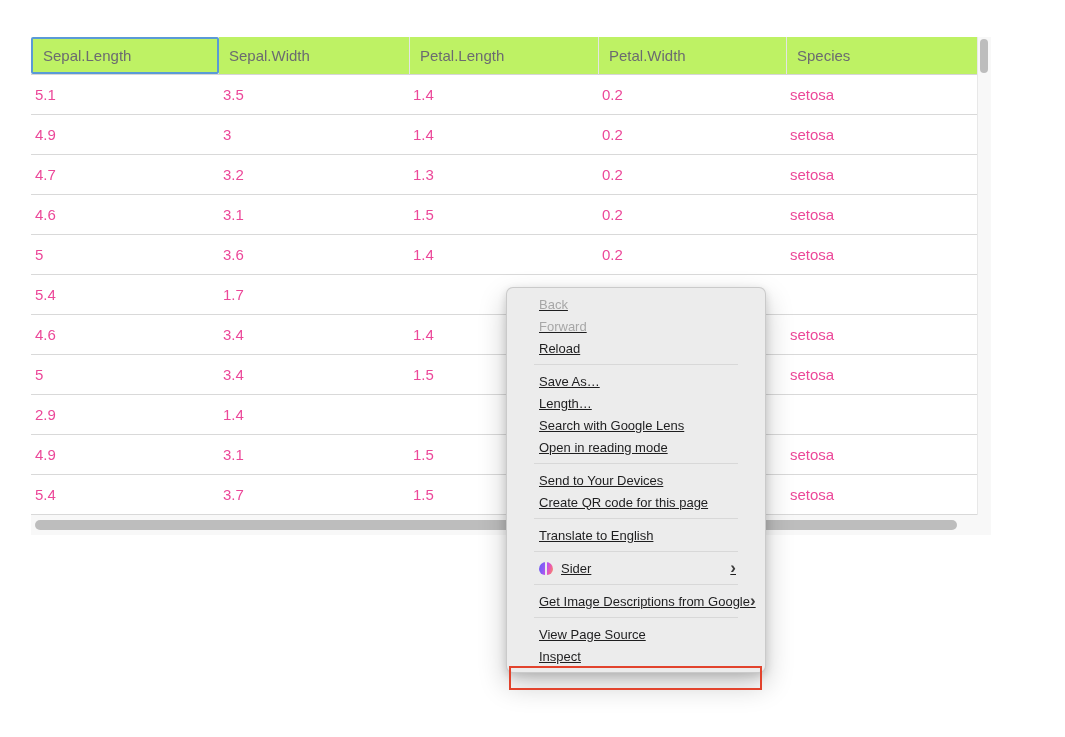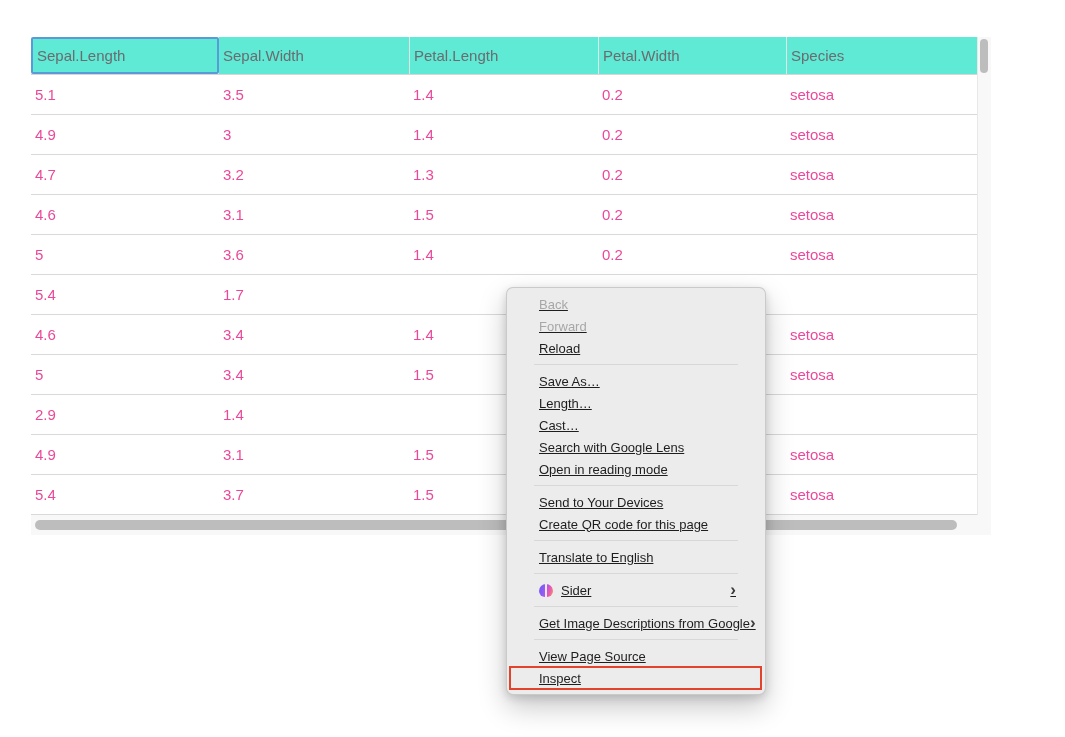--- a/index.html
+++ b/index.html
@@ -21,24 +21,24 @@
   }
   .thead {
     display: grid;
     grid-template-columns: 188px 190px 189px 188px 191px;
     height: 38px;
     width: 946px;
     border-bottom: 1px solid #d6d6d6;
   }
   .th {
     display: flex; align-items: center;
-    padding-left: 4px;
+    padding-left: 10px;
     font-size: 15px;
     color: #6b6b70;
-    background: #5eead4;
+    background: #bef264;
     cursor: pointer;
     overflow: hidden; white-space: nowrap;
   }
   .th + .th { border-left: 1px solid #e4e4e4; }
   .th.focused {
     border: 2px solid var(--focus-border, #5a9ad6);
     border-radius: 2px;
   }
   .th.focused + .th { border-left: none; }
   .tbody { width: 946px; }
@@ -253,23 +253,20 @@
         <span>Reload</span>
       </div>
       <div class="menu-sep"></div>
       <div class="menu-item">
         <span>Save As…</span>
       </div>
       <div class="menu-item">
         <span>Length…</span>
       </div>
       <div class="menu-item">
-        <span>Cast…</span>
-      </div>
-      <div class="menu-item">
         <span>Search with Google Lens</span>
       </div>
       <div class="menu-item">
         <span>Open in reading mode</span>
       </div>
       <div class="menu-sep"></div>
       <div class="menu-item">
         <span>Send to Your Devices</span>
       </div>
       <div class="menu-item">

